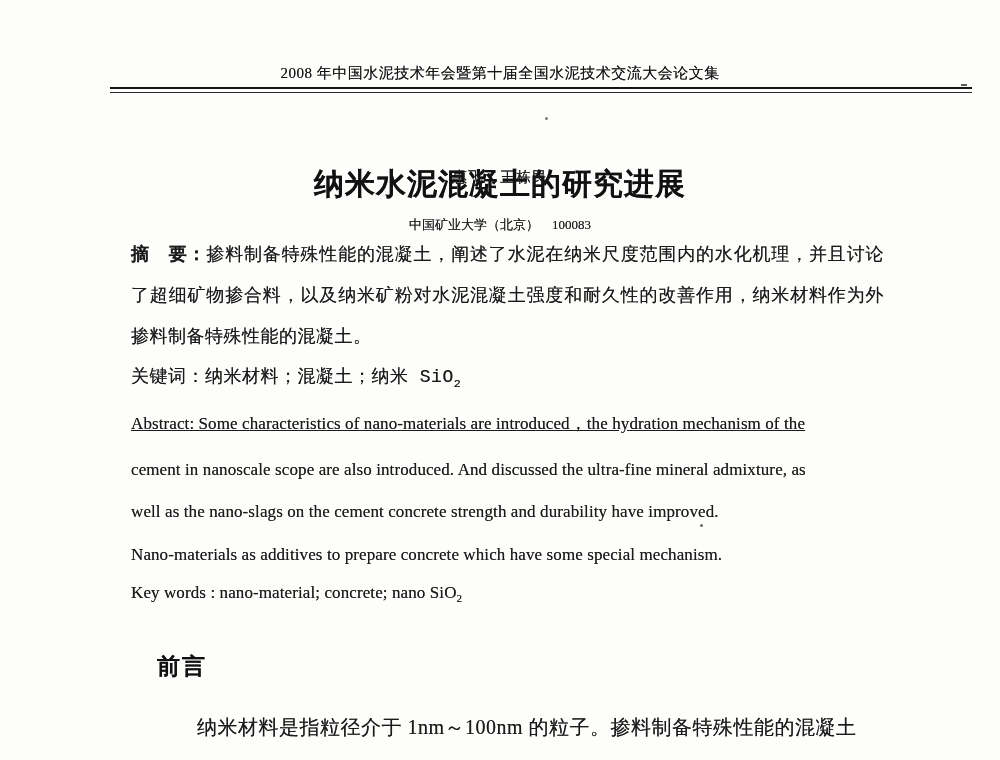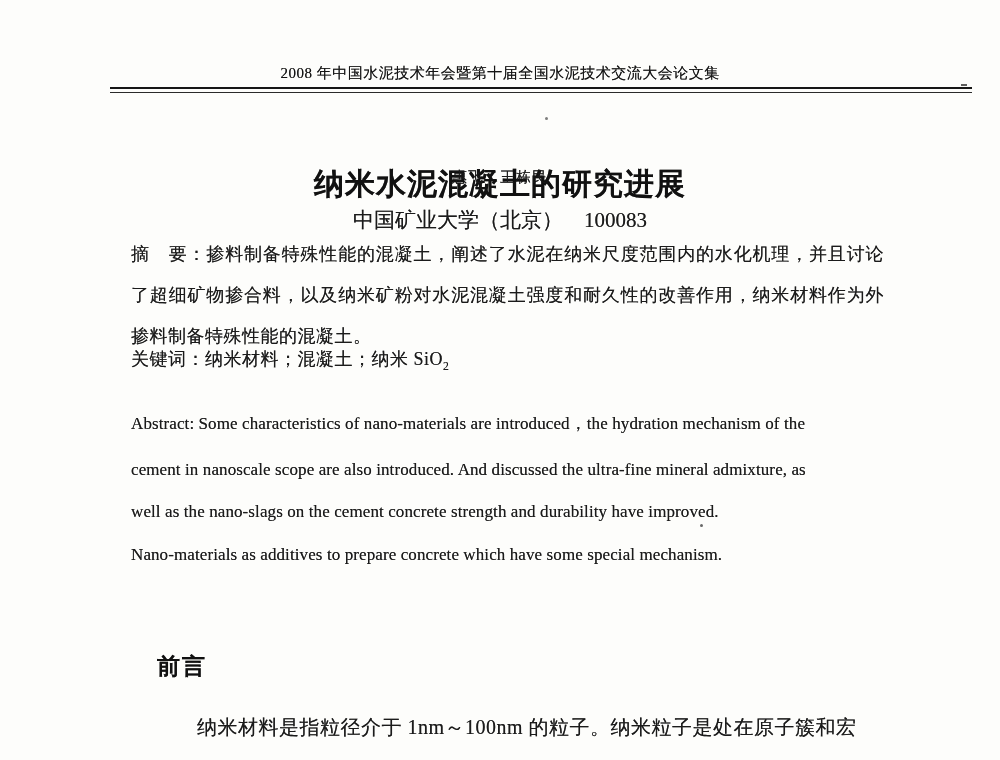--- a/index.html
+++ b/index.html
@@ -23,41 +23,41 @@
   }
   .double-rule{
     top:87px;left:110px;width:862px;height:3px;
     border-top:2.5px solid #161616;
     border-bottom:1.5px solid #2b2b2b;
   }
   .title{
     top:144px;font-size:30px;font-weight:bold;letter-spacing:1px;color:#111;
   }
   .authors{top:168px;font-size:15px;letter-spacing:1px;}
-  .affiliation{top:206px;font-size:21px;}
+  .affiliation{top:216px;font-size:13px;}
   .textline{
     left:131px;width:753px;font-size:18px;line-height:24px;
     letter-spacing:0.5px;white-space:nowrap;
   }
   .justify{
     white-space:normal;
     text-align:justify;
     text-align-last:justify;
   }
   .cn-l1{top:242px;}
   .cn-l2{top:283px;}
   .cn-l3{top:324px;}
-  .kw-cn{top:347px;}
+  .kw-cn{top:365px;font-family:Liberation Mono, monospace;}
   .en{font-size:17px;letter-spacing:0.1px;}
-  .en-l1{top:412px;}
+  .en-l1{top:412px;text-decoration:underline;}
   .en-l2{top:458px;}
   .en-l3{top:500px;}
   .en-l4{top:543px;}
   .kw-en{top:581px;}
-  .bold{font-weight:normal;}
+  .bold{font-weight:bold;}
   .section-heading{
     top:632px;left:157px;font-size:23px;font-weight:bold;
     font-family:"Liberation Sans","DejaVu Sans",sans-serif;
     letter-spacing:2px;color:#101010;
   }
   .body-line{
     left:157px;width:727px;font-size:20px;letter-spacing:0.5px;white-space:nowrap;
   }
   .body-l1{top:694px;text-indent:40px;}
   .body-l2{top:739px;}
@@ -92,23 +92,26 @@
 
   <div class="abs textline kw-cn">
     <span>关键词：</span><span>纳米材料；混凝土；纳米 SiO</span><sub>2</sub>
   </div>
 
   <div class="abs textline en en-l1">Abstract: Some characteristics of nano-materials are introduced，the hydration mechanism of the</div>
   <div class="abs textline en en-l2">cement in nanoscale scope are also introduced. And discussed the ultra-fine mineral admixture, as</div>
   <div class="abs textline en en-l3">well as the nano-slags on the cement concrete strength and durability have improved.</div>
   <div class="abs textline en en-l4">Nano-materials as additives to prepare concrete which have some special mechanism.</div>
 
+  <div class="abs textline en kw-en">
+    <span>Key words : nano-material; concrete; nano SiO</span><sub>2</sub>
+  </div>
 
   <h2 class="abs section-heading">前言</h2>
 
-  <p class="abs body-line body-l1">纳米材料是指粒径介于 1nm～100nm 的粒子。纳米粒子是处在原子簇和宏</p>
+  <p class="abs body-line body-l1">纳米材料是指粒径介于 1nm～100nm 的粒子。掺料制备特殊性能的混凝土</p>
   <p class="abs body-line body-l2">观物质交界的过渡区域，是一种典型的介观系统，包括金属、非金属、有机、无</p>
 
   <span class="artifact a1"></span>
   <span class="artifact a2"></span>
   <span class="artifact a3"></span>
 
 </div>
 
 </body></html>

